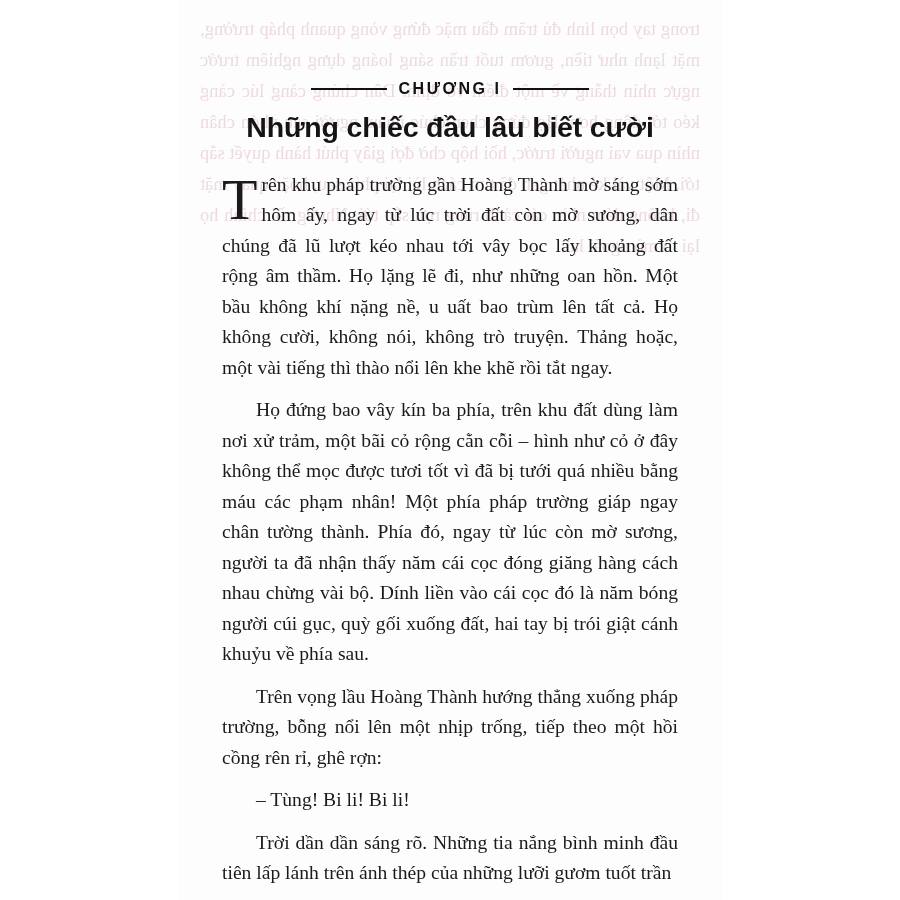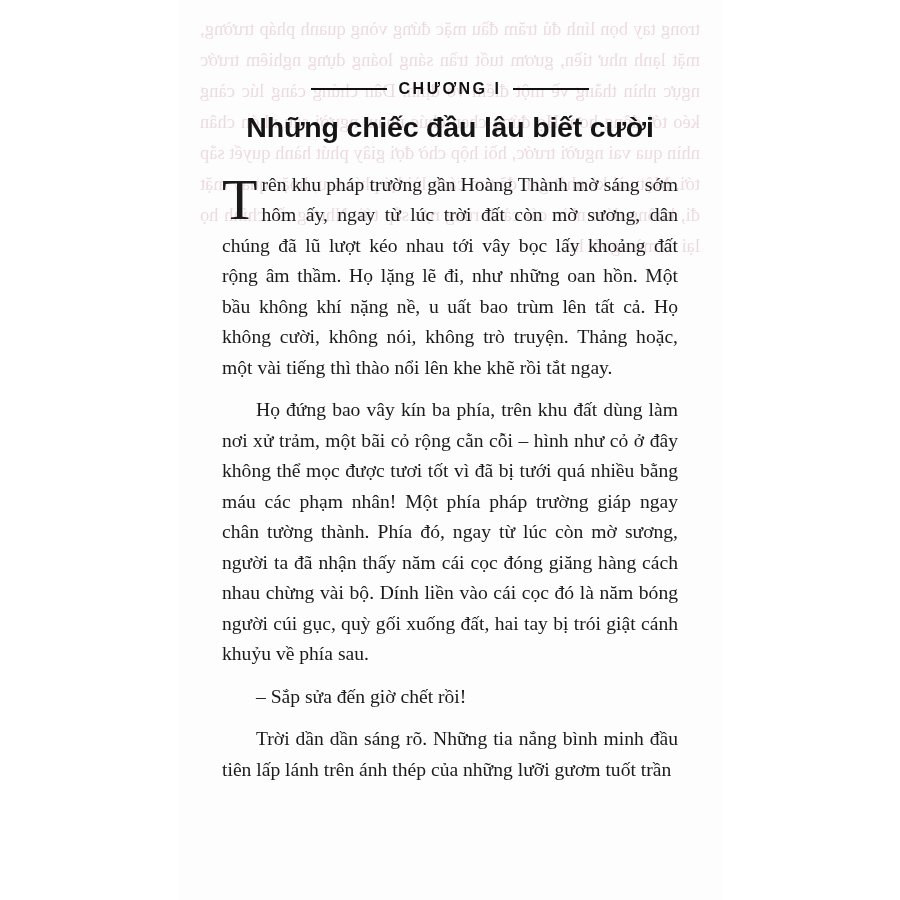--- a/index.html
+++ b/index.html
@@ -144,19 +144,20 @@
           <span class="rule"></span>
           <span class="chapter-label">CHƯƠNG I</span>
           <span class="rule"></span>
         </div>
         <div class="chapter-title">Những chiếc đầu lâu biết cười</div>
       </div>
 
       <div class="body-text">
         <p class="first">Trên khu pháp trường gần Hoàng Thành mờ sáng sớm hôm ấy, ngay từ lúc trời đất còn mờ sương, dân chúng đã lũ lượt kéo nhau tới vây bọc lấy khoảng đất rộng âm thầm. Họ lặng lẽ đi, như những oan hồn. Một bầu không khí nặng nề, u uất bao trùm lên tất cả. Họ không cười, không nói, không trò truyện. Thảng hoặc, một vài tiếng thì thào nổi lên khe khẽ rồi tắt ngay.</p>
         <p>Họ đứng bao vây kín ba phía, trên khu đất dùng làm nơi xử trảm, một bãi cỏ rộng cằn cỗi – hình như cỏ ở đây không thể mọc được tươi tốt vì đã bị tưới quá nhiều bằng máu các phạm nhân! Một phía pháp trường giáp ngay chân tường thành. Phía đó, ngay từ lúc còn mờ sương, người ta đã nhận thấy năm cái cọc đóng giăng hàng cách nhau chừng vài bộ. Dính liền vào cái cọc đó là năm bóng người cúi gục, quỳ gối xuống đất, hai tay bị trói giật cánh khuỷu về phía sau.</p>
-        <p class="dialogue">– Sắp sửa đến giờ chết rồi!</p>
+        <p>Trên vọng lầu Hoàng Thành hướng thẳng xuống pháp trường, bỗng nổi lên một nhịp trống, tiếp theo một hồi cồng rên rỉ, ghê rợn:</p>
+        <p class="dialogue">– Tùng! Bi li! Bi li!</p>
         <p>Trời dần dần sáng rõ. Những tia nắng bình minh đầu tiên lấp lánh trên ánh thép của những lưỡi gươm tuốt trần</p>
       </div>
 
     </div>
   </div>
 </div>
 
 </body></html>

